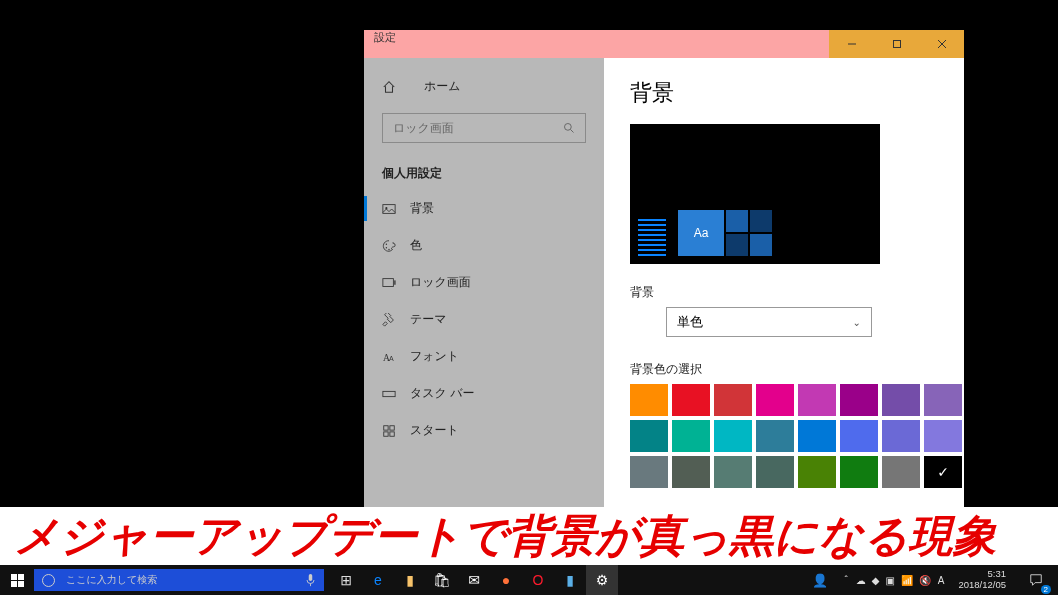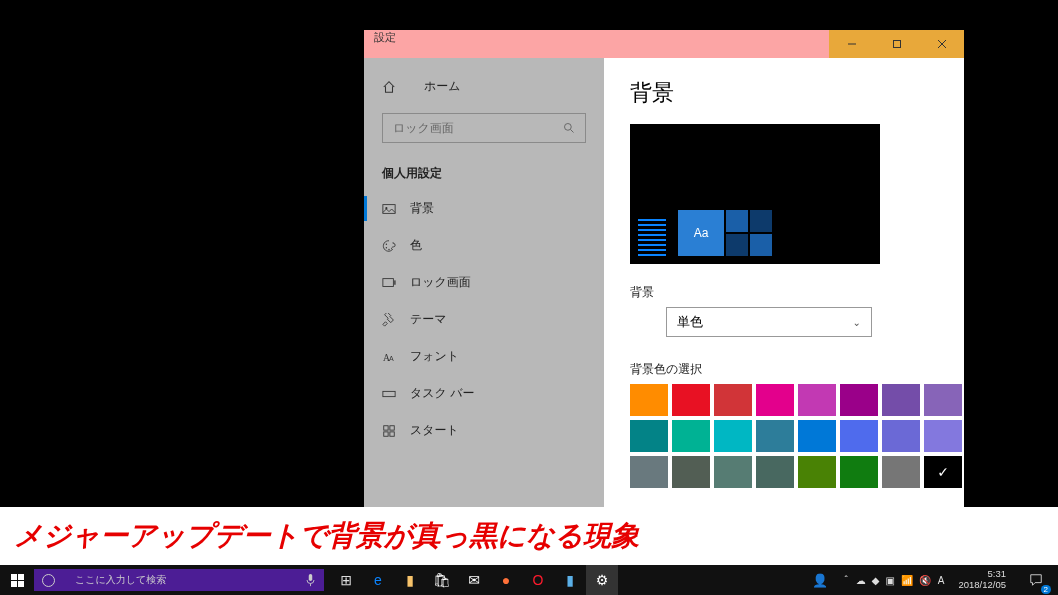--- a/index.html
+++ b/index.html
@@ -191,21 +191,21 @@
   bottom: 30px;
   width: 100%;
   height: 58px;
   background: #fff;
   display: flex;
   align-items: center;
   padding-left: 14px;
 }
 .red-banner span {
   color: #e60000;
-  font-size: 28px;
+  font-size: 44px;
   font-weight: 700;
   font-style: italic;
   white-space: nowrap;
 }
 .taskbar {
   position: absolute;
   left: 0;
   bottom: 0;
   width: 100%;
   height: 30px;
@@ -223,24 +223,24 @@
   width: 13px; height: 13px;
   display: grid;
   grid-template-columns: 1fr 1fr;
   grid-template-rows: 1fr 1fr;
   gap: 1px;
 }
 .win-logo div { background: #fff; }
 .cortana {
   width: 290px;
   height: 22px;
-  background: #4c1d95;
-  display: flex;
-  align-items: center;
-  gap: 20px;
+  background: #1d4ed8;
+  display: flex;
+  align-items: center;
+  gap: 11px;
   padding: 0 8px;
   color: #ccc;
   margin-right: 6px;
 }
 .cortana .circle {
   width: 13px; height: 13px; border: 1.4px solid #ccc; border-radius: 50%;
 }
 .tb-icons { display: flex; align-items: center; height: 100%; }
 .tb-icon {
   width: 32px; height: 100%;

